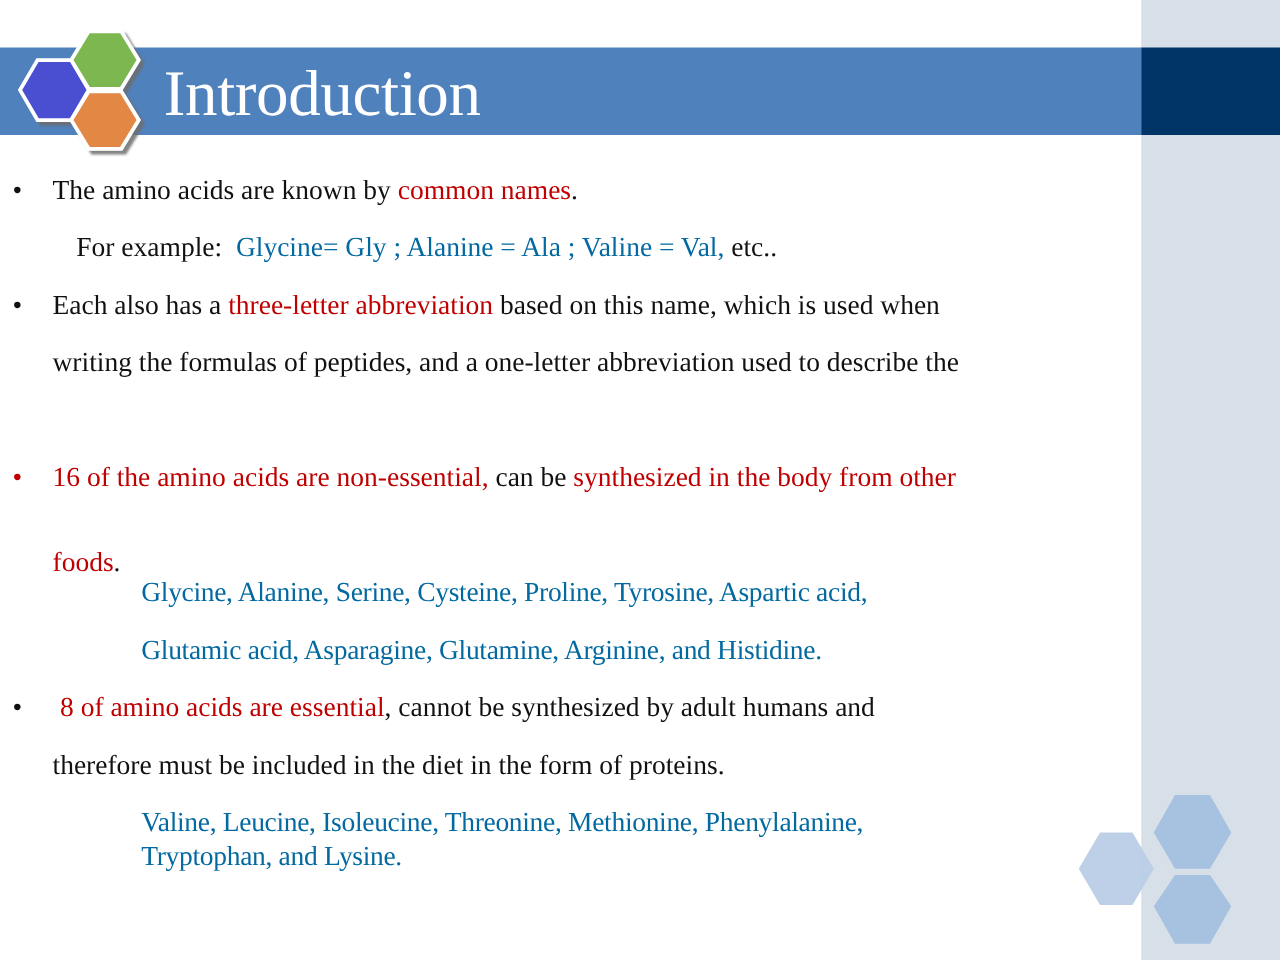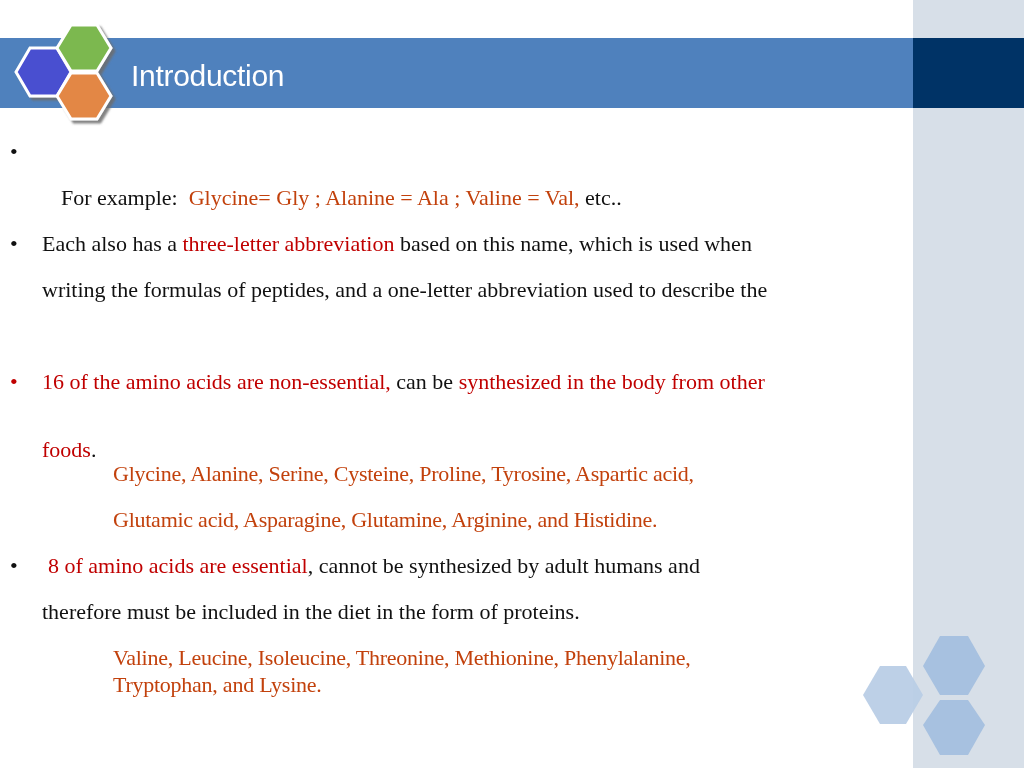--- a/index.html
+++ b/index.html
@@ -3,30 +3,30 @@
   <meta charset="utf-8">
   <style>
     * { margin: 0; padding: 0; box-sizing: border-box; }
     html, body { width: 1024px; height: 768px; overflow: hidden; background: #ffffff; }
     body { position: relative; font-family: "Liberation Serif", "DejaVu Serif", serif; color: #111111; }
 
     .side-panel { position: absolute; left: 913px; top: 0; width: 111px; height: 768px; background: #d7dfe8; }
     .header-bar { position: absolute; left: 0; top: 38px; width: 913px; height: 70px; background: #4f81bd; }
     .header-accent { position: absolute; left: 913px; top: 38px; width: 111px; height: 70px; background: #003366; }
 
-    .slide-title { position: absolute; left: 131px; top: 50px; font-size: 30px; line-height: 52px; color: #ffffff; font-family: Liberation Sans, sans-serif; letter-spacing: -0.3px; }
+    .slide-title { position: absolute; left: 131px; top: 50px; font-size: 52px; line-height: 52px; color: #ffffff; font-family: Liberation Serif, serif; letter-spacing: -0.3px; }
 
     .logo { position: absolute; left: 0; top: 0; width: 140px; height: 130px; }
     .deco-hexes { position: absolute; left: 855px; top: 625px; width: 169px; height: 143px; }
 
     .content { position: absolute; left: 0; top: 0; width: 913px; height: 768px; }
     .line { position: absolute; white-space: nowrap; font-size: 22px; line-height: 28px; font-family: "Liberation Serif", serif; }
     .bullet { position: absolute; font-size: 22px; line-height: 28px; }
     .red { color: #c00000; }
-    .blue { color: #c2410c; }
+    .blue { color: #0369a1; }
     .black { color: #111111; }
     .condensed { letter-spacing: -0.25px; }
   </style>
 </head>
 <body>
 
 <div class="side-panel"></div>
 <div class="header-bar"></div>
 <div class="header-accent"></div>
 
@@ -48,20 +48,23 @@
 
 <svg class="deco-hexes" viewBox="0 0 169 143">
   <polygon points="8,70 25,41 51,41 68,70 51,99 25,99" fill="#b9cde6" opacity="0.95"></polygon>
   <polygon points="68,41 85,11 113,11 130,41 113,70 85,70" fill="#a7c1e0"></polygon>
   <polygon points="68,100 85,75 113,75 130,100 113,130 85,130" fill="#a7c1e0"></polygon>
 </svg>
 
 <div class="content">
 
   <span class="bullet black" style="left:10px; top:138px;">•</span>
+  <div class="line" style="left:42px; top:138px;">
+    <span class="black">The amino acids are known by </span><span class="red">common names</span><span class="black">.</span>
+  </div>
   <div class="line" style="left:61px; top:184px;">
     <span class="black" style="white-space:pre;">For example:  </span><span class="blue">Glycine= Gly ; Alanine = Ala ; Valine = Val,</span><span class="black"> etc..</span>
   </div>
 
   <span class="bullet black" style="left:10px; top:230px;">•</span>
   <div class="line" style="left:42px; top:230px;">
     <span class="black">Each also has a </span><span class="red">three-letter abbreviation</span><span class="black"> based on this name, which is used when</span>
   </div>
   <div class="line black" style="left:42px; top:276px;">writing the formulas of peptides, and a one-letter abbreviation used to describe the</div>
 

